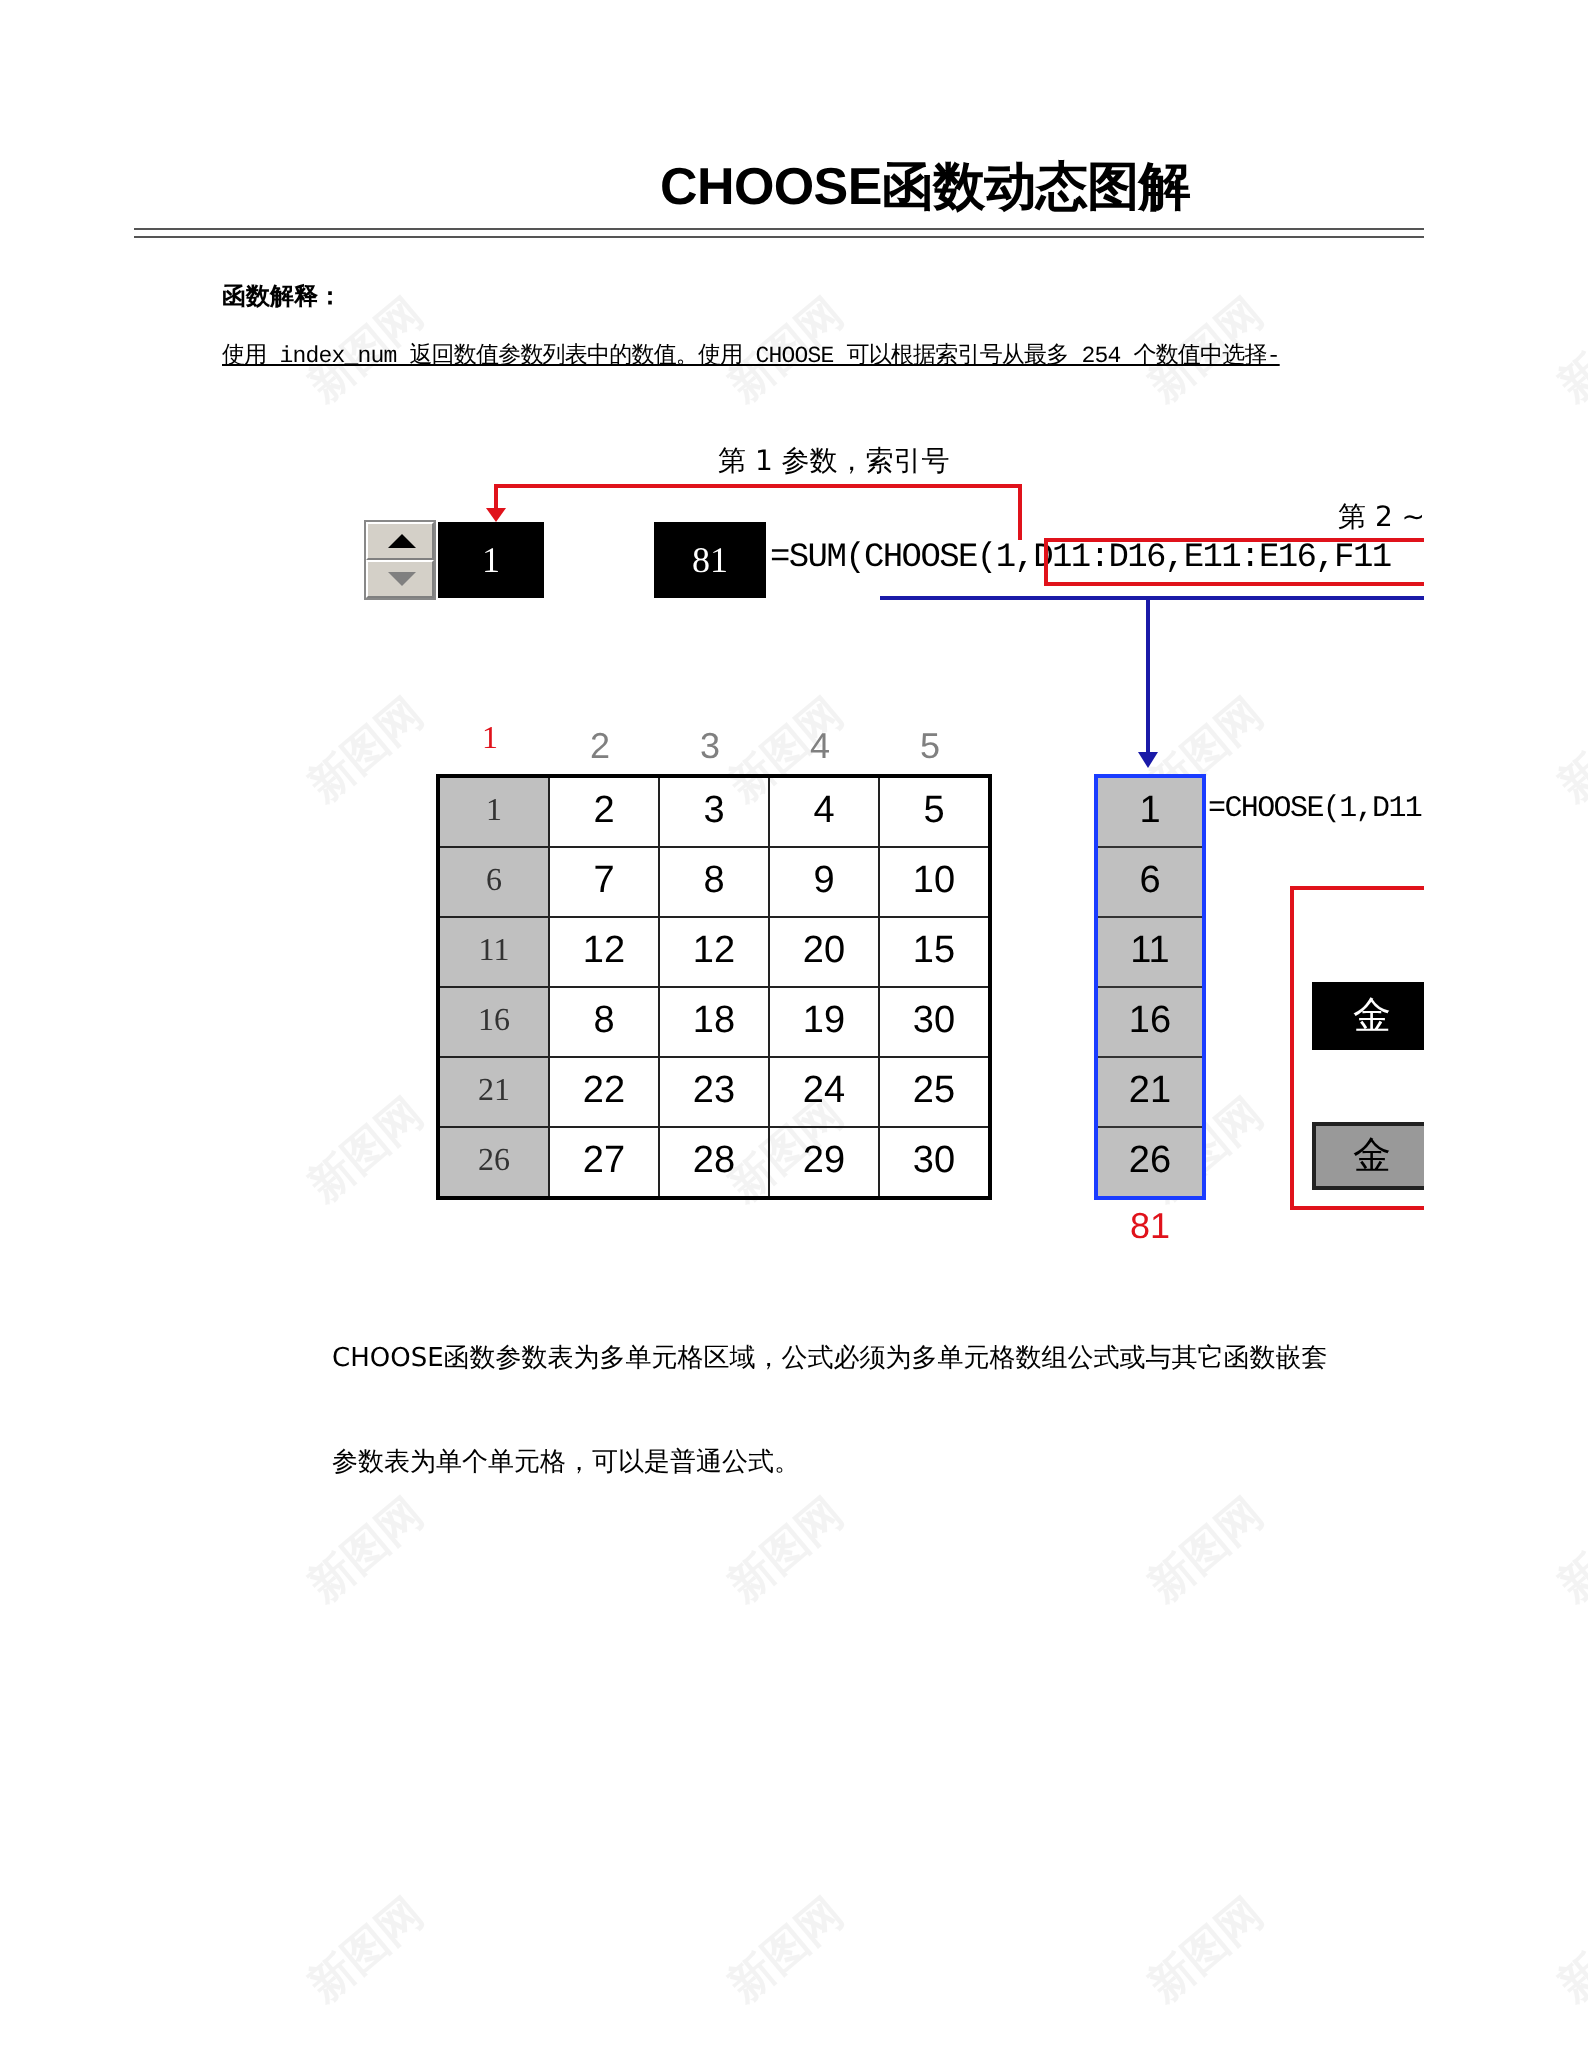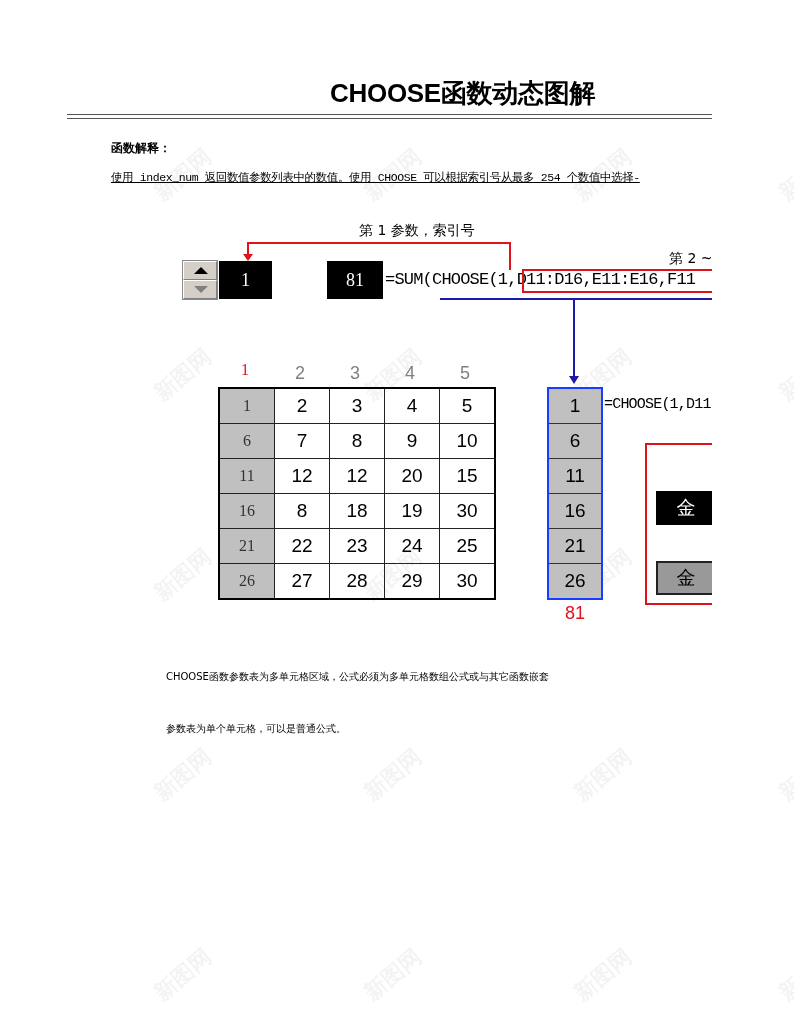--- a/index.html
+++ b/index.html
@@ -36,21 +36,21 @@
   .colhdr { position:absolute; top:363px; width:54px; text-align:center; font-family:"Liberation Sans", sans-serif;
             font-size:18px; color:#808080; }
   .colhdr.active { color:#e0121b; font-family:"Liberation Serif", serif; font-size:16px; top:361px; }
   table.col { border-collapse:collapse; position:absolute; left:547px; top:387px; border:2px solid #1a3cff; }
   table.col td { width:52px; height:34px; border:1px solid #333; background:#c0c0c0; text-align:center;
                  font-family:"Liberation Sans", sans-serif; font-size:19px; padding:0; }
   .sum { left:547px; top:603px; width:56px; text-align:center; color:#e0121b; font-family:"Liberation Sans", sans-serif; font-size:18px; }
   .redbox { left:645px; top:443px; width:80px; height:158px; border:2px solid #e0121b; border-right:none; }
   .clipright { position:absolute; left:712px; top:0; width:82px; height:1025px; background:#fff; }
   .kbtn { display:flex; align-items:center; justify-content:center; font-size:19px; }
-  .note { left:166px; font-size:10px; white-space:nowrap; }
+  .note { left:166px; font-size:13px; white-space:nowrap; }
   .wm { position:absolute; color:#000; opacity:0.045; font-size:22px; font-weight:bold; transform:rotate(-40deg);
         white-space:nowrap; pointer-events:none; }
 </style>
 </head>
 <body>
 
 <div class="wm" style="left:150px;top:160px;">新图网</div>
 <div class="wm" style="left:360px;top:160px;">新图网</div>
 <div class="wm" style="left:570px;top:160px;">新图网</div>
 <div class="wm" style="left:775px;top:160px;">新图网</div>

